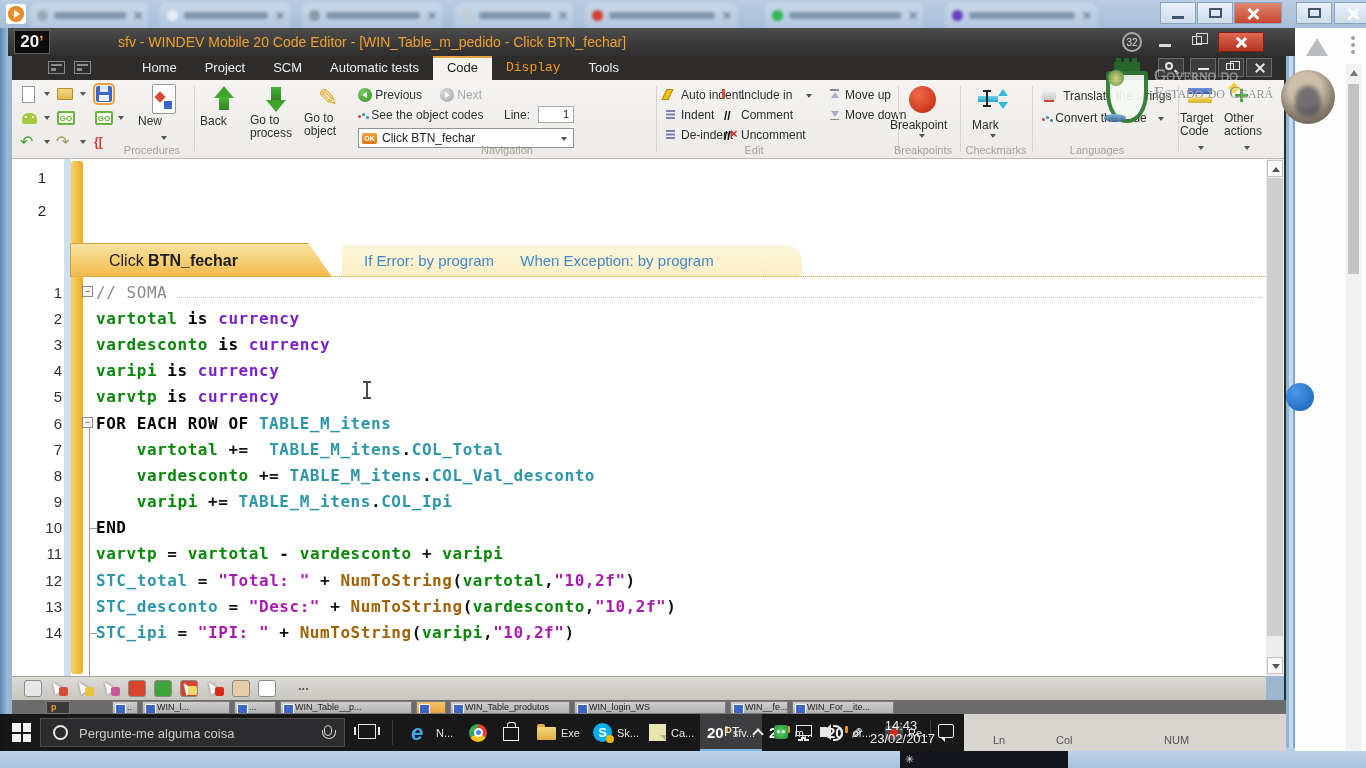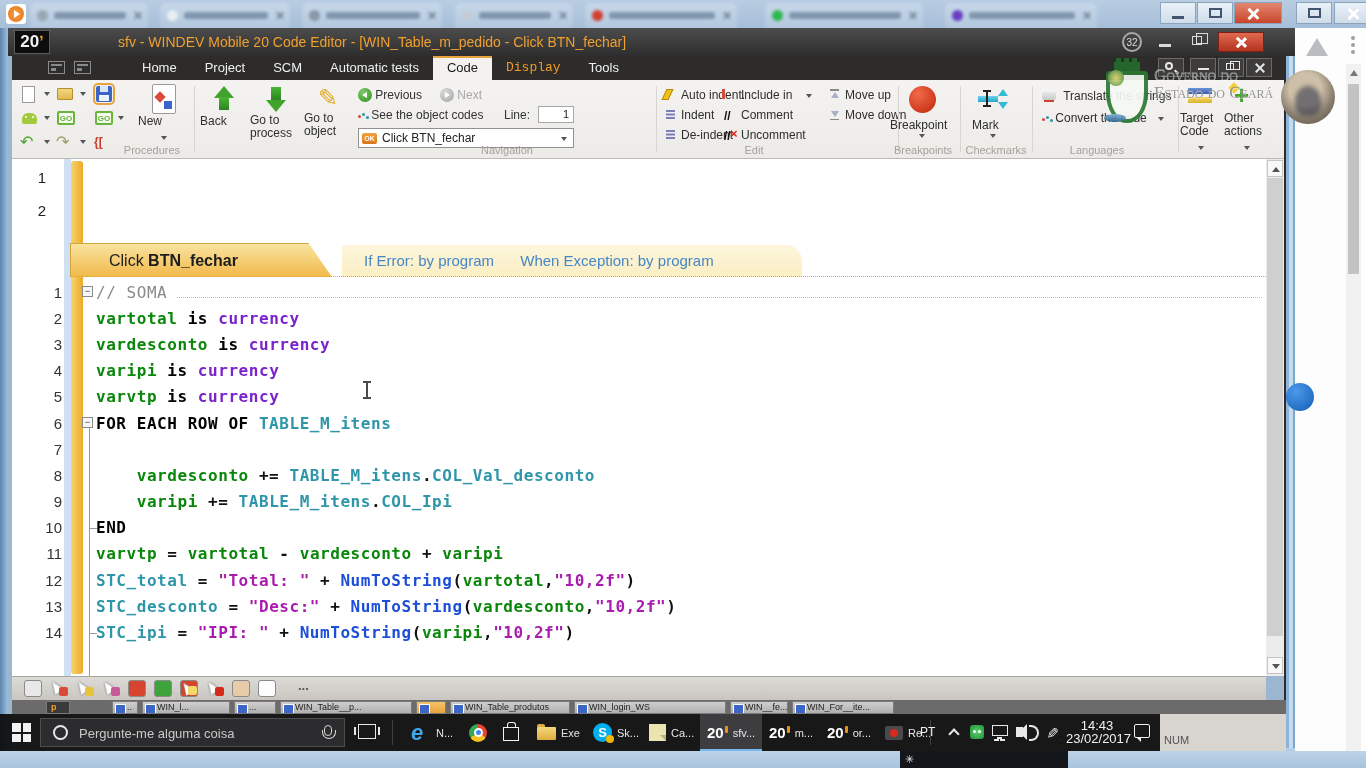--- a/index.html
+++ b/index.html
@@ -228,21 +228,21 @@
     border:1px solid #8a8a8a; font-size:9px; line-height:9px; text-align:center; color:#333; }
   .ctext { white-space:pre; font-family:"DejaVu Sans Mono", monospace; font-size:16px;
     font-weight:bold; letter-spacing:.55px; color:#111; }
   .cl.dotted::after { content:""; flex:1; border-bottom:1px dotted #bdbdbd; margin:10px 4px 0 10px; }
   .tk-cm { color:#8a8a8a; font-weight:normal; }
   .tk-id { color:#0a870a; }
   .tk-kw { color:#000; }
   .tk-ty { color:#7b24cc; }
   .tk-ct { color:#2e96a8; }
   .tk-st { color:#a81bae; }
-  .tk-fn { color:#1d4ed8;text-align:right; }
+  .tk-fn { color:#a16207;text-align:right; }
   .tk-op, .tk-pl { color:#111; }
   #structline { position:absolute; left:77px; top:260px; width:1px; height:334px; background:#9a9a9a; z-index:1; }
   .hook { position:absolute; left:77px; width:8px; height:1px; background:#9a9a9a; z-index:1; }
   #cursor { position:absolute; left:350px; top:222px; width:10px; height:18px; z-index:5; }
   #cursor::before { content:""; position:absolute; left:4px; top:0; width:2px; height:18px; background:#4a4a4a; }
   #cursor::after { content:""; position:absolute; left:1px; top:0; width:8px; height:2px; background:#4a4a4a;
     box-shadow:0 16px 0 #4a4a4a; }
 
   #ed-scroll { left:1266px; top:159px; width:18px; height:517px; background:#ececec; }
   .sbtn { position:absolute; left:1px; width:16px; height:17px; background:#f8f8f8; border:1px solid #c4c4c4; }
@@ -266,21 +266,21 @@
     overflow:hidden; white-space:nowrap; }
   .dtab::before { content:""; position:absolute; left:2px; top:2px; width:9px; height:8px; background:#3b66c8; border:1px solid #fff; }
   .dtab.orange { background:linear-gradient(#f4c469,#e8a33d); }
   .dtab.dark { background:#3a3a3a; color:#efa02e; padding-left:4px; font-weight:bold; }
   .dtab.dark::before { display:none; }
   #statusbar { left:12px; top:714px; width:1274px; height:38px; background:#d8d4cf;
     font-size:11px; color:#555; }
   #statusbar span { position:absolute; top:20px; }
 
   
-  #taskbar { left:0; top:714px; width:1160px; height:37px; background:rgba(16,16,17,.96); z-index:40; }
+  #taskbar { left:0; top:714px; width:964px; height:37px; background:rgba(16,16,17,.96); z-index:40; }
   #start-btn { position:absolute; left:12px; top:9px; width:19px; height:19px; }
   #start-btn i { position:absolute; width:8.5px; height:8.5px; background:#f2f2f2; }
   #start-btn i:nth-child(2){left:10.5px;} #start-btn i:nth-child(3){top:10.5px;} #start-btn i:nth-child(4){left:10.5px;top:10.5px;}
   #search-box { position:absolute; left:40px; top:4px; width:305px; height:29px; background:#2c2c2e;
     border:1px solid #4e4e50; }
   #search-box .ring { position:absolute; left:12px; top:6px; width:15px; height:15px; border:2px solid #e8e8e8; border-radius:50%; }
   #search-box .ph { position:absolute; left:38px; top:7px; font-size:13px; color:#c9c9c9; white-space:nowrap; }
   #search-box .mic { position:absolute; right:12px; top:6px; width:8px; height:11px; border:1.5px solid #d8d8d8;
     border-radius:4px; }
   #search-box .mic::after { content:""; position:absolute; left:-3.5px; top:4px; width:12px; height:8px;
@@ -656,20 +656,21 @@
         <div class="cl">
           <span class="ln">6</span>
           <span class="fold">
             <span class="fbox">−</span>
           </span>
           <span class="ctext"><span class="tk-kw">FOR EACH ROW OF</span><span class="tk-pl"> </span><span class="tk-ct">TABLE_M_itens</span></span>
         </div>
         <div class="cl">
           <span class="ln">7</span>
           <span class="fold"></span>
+          <span class="ctext"><span class="tk-pl">    </span><span class="tk-id">vartotal</span><span class="tk-pl"> </span><span class="tk-op">+=</span><span class="tk-pl">  </span><span class="tk-ct">TABLE_M_itens</span><span class="tk-pl">.</span><span class="tk-ct">COL_Total</span></span>
         </div>
         <div class="cl">
           <span class="ln">8</span>
           <span class="fold"></span>
           <span class="ctext"><span class="tk-pl">    </span><span class="tk-id">vardesconto</span><span class="tk-pl"> </span><span class="tk-op">+=</span><span class="tk-pl"> </span><span class="tk-ct">TABLE_M_itens</span><span class="tk-pl">.</span><span class="tk-ct">COL_Val_desconto</span></span>
         </div>
         <div class="cl">
           <span class="ln">9</span>
           <span class="fold"></span>
           <span class="ctext"><span class="tk-pl">    </span><span class="tk-id">varipi</span><span class="tk-pl"> </span><span class="tk-op">+=</span><span class="tk-pl"> </span><span class="tk-ct">TABLE_M_itens</span><span class="tk-pl">.</span><span class="tk-ct">COL_Ipi</span></span>

